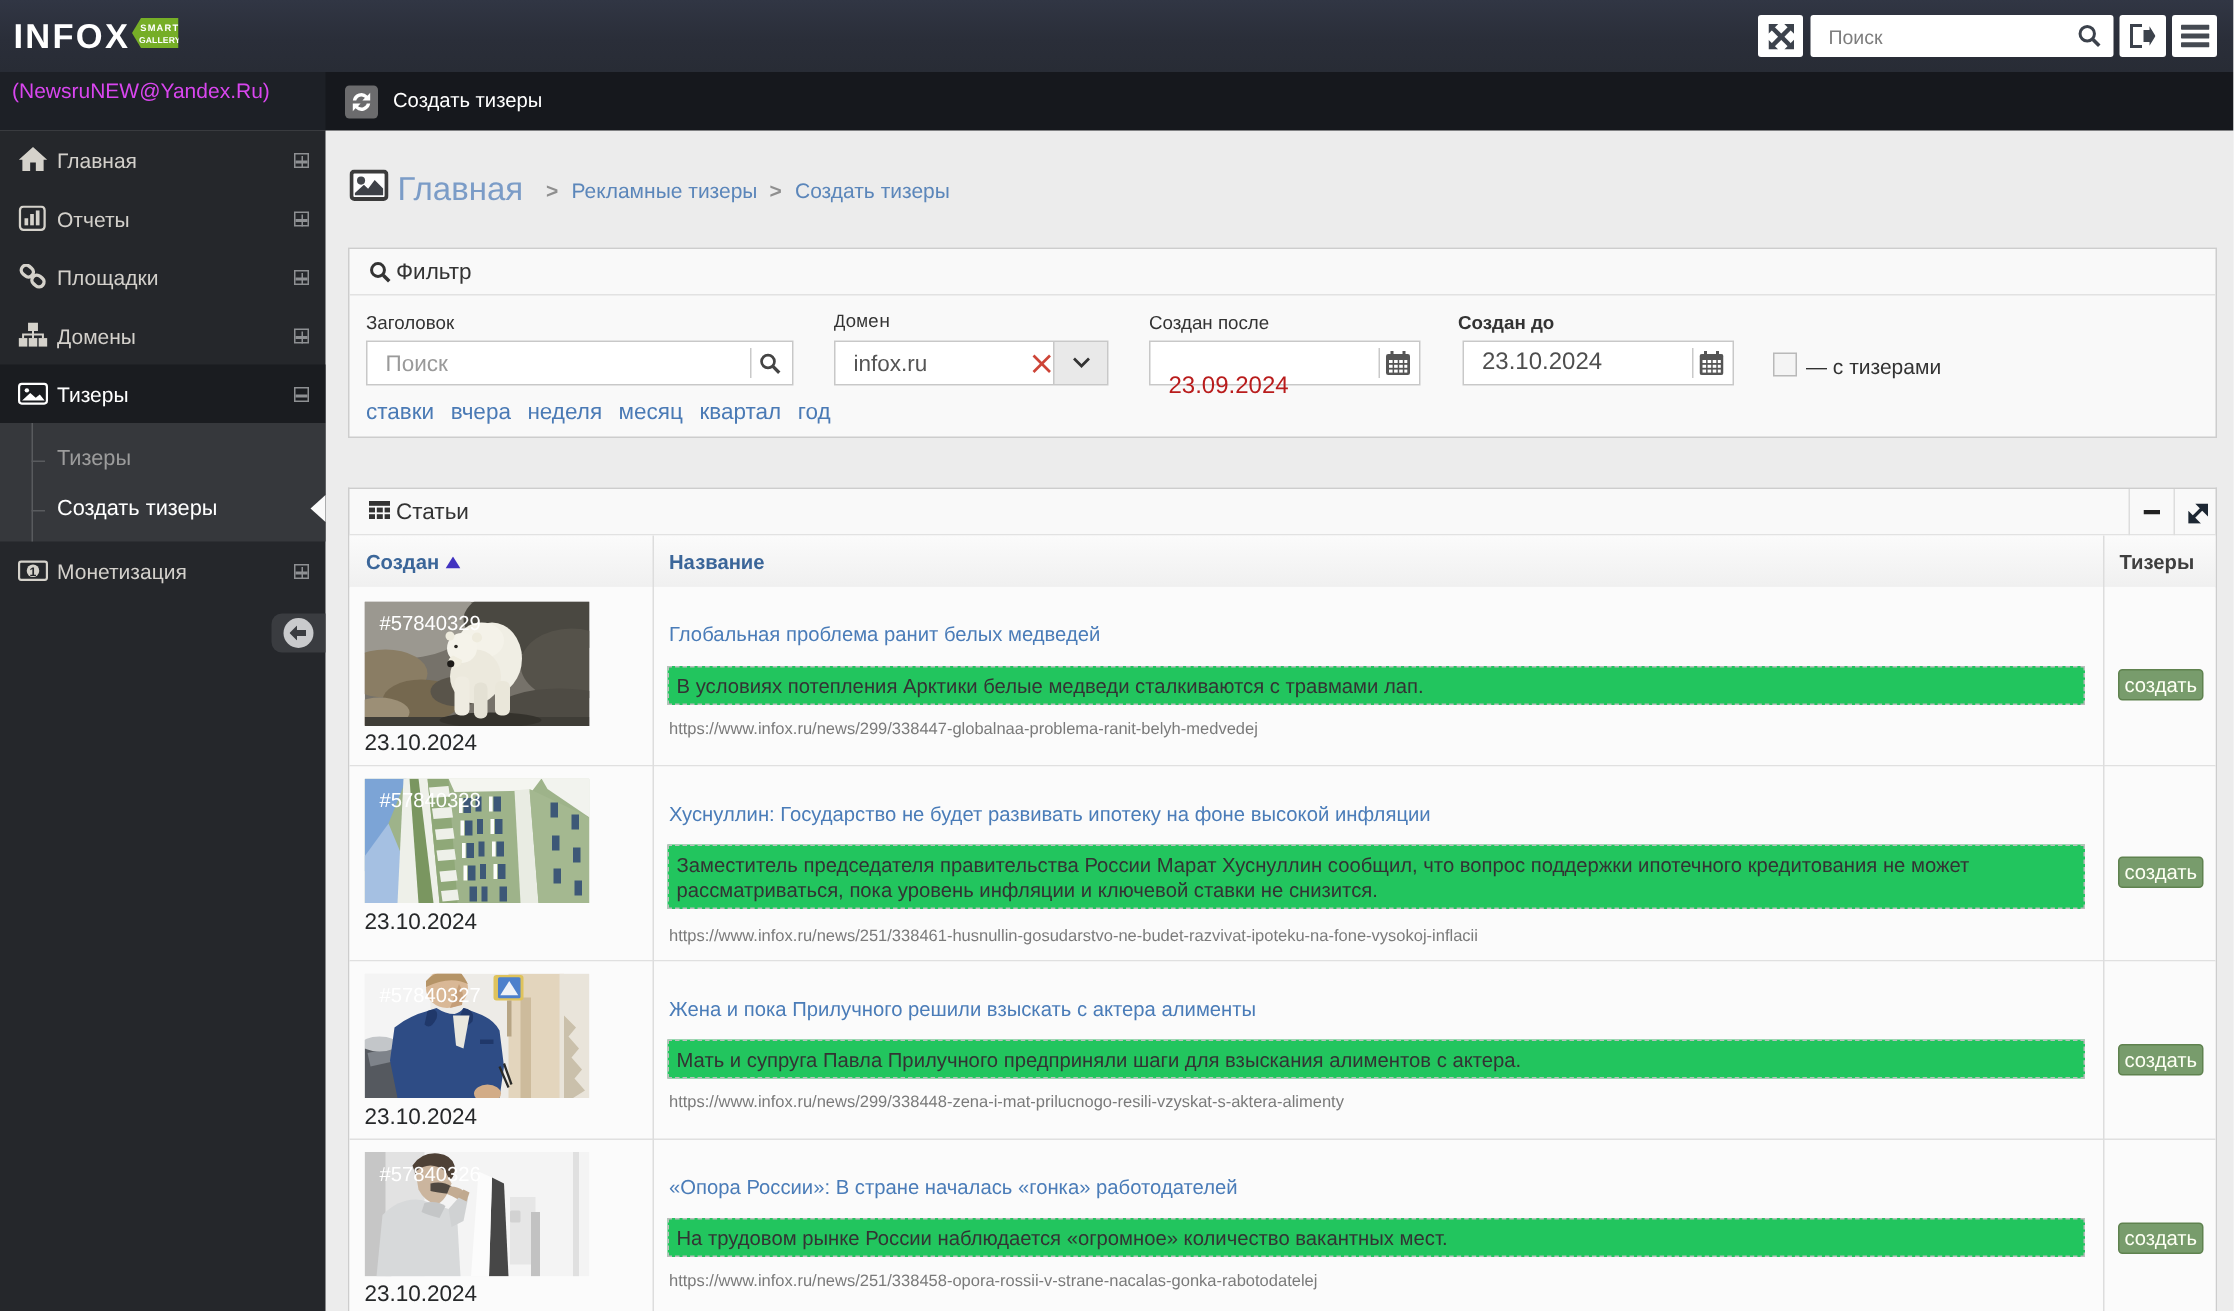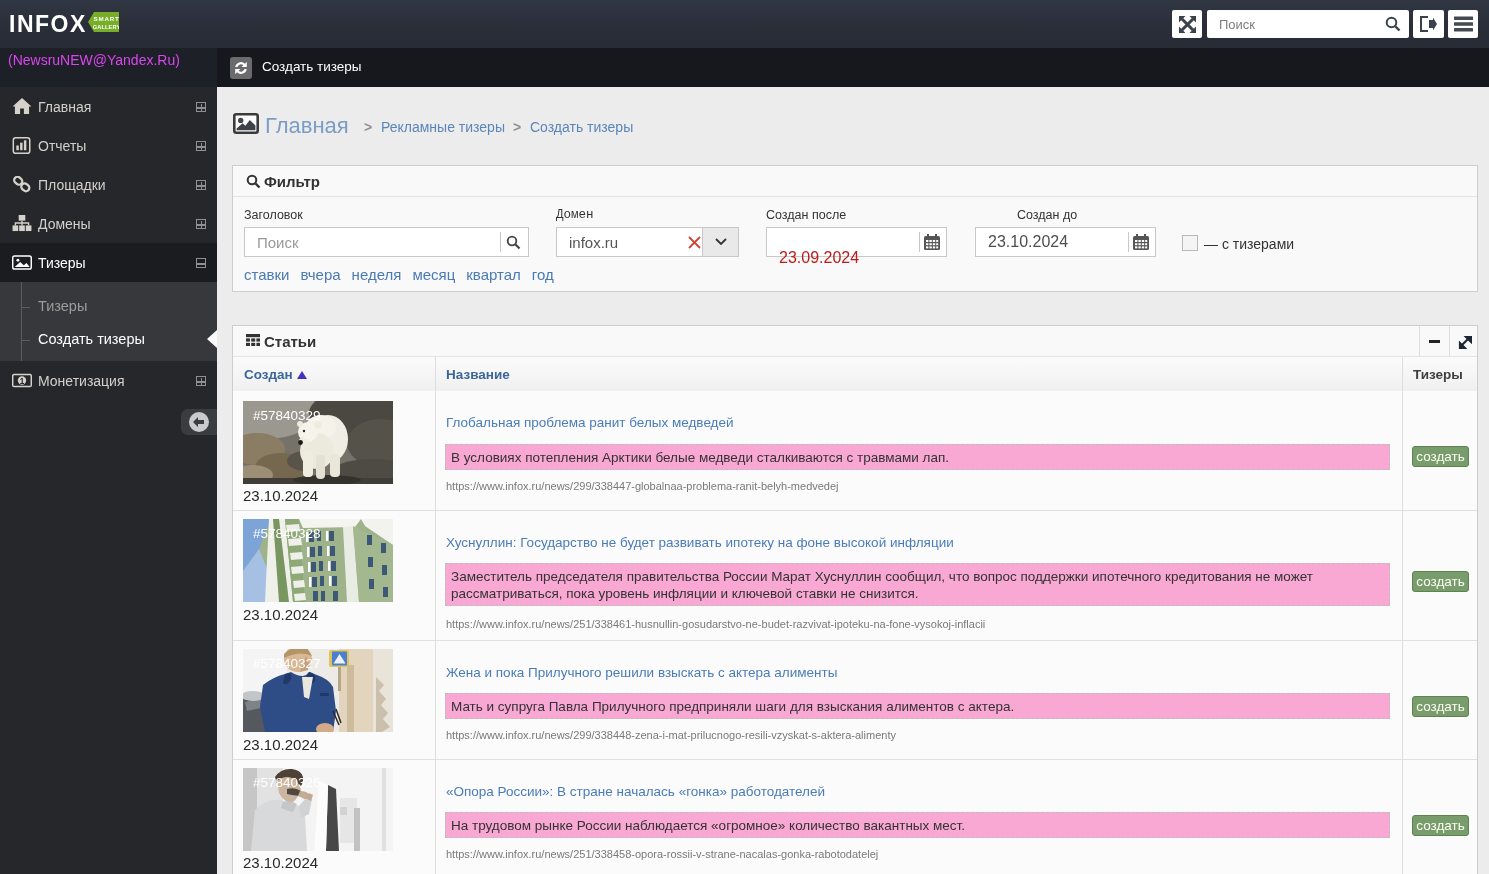--- a/index.html
+++ b/index.html
@@ -58,21 +58,21 @@
 
 #bc-icon { left:233px; top:113px; }
 #bc-main { left:265px; top:113px; font-size:22px; color:#7b9cc7; }
 .bc-sep { top:119px; font-size:14px; color:#8f8f8f; font-weight:bold; }
 .bc-crumb { top:119px; font-size:14px; color:#5b86ba; }
 
 .panel { position:absolute; left:232px; width:1246px; background:#f9f9f9;
   border:1px solid #cdcdcd; }
 #fpanel { top:165px; height:127px; }
 .phead { position:absolute; left:0; top:0; width:100%; height:31px;
-  border-bottom:1px solid #e2e2e2;font-weight:bold; }
+  border-bottom:1px solid #e2e2e2; }
 .phead .ptitle { position:absolute; left:31px; top:7px; font-size:15px; color:#333; }
 .phead svg.picon { position:absolute; left:13px; top:8px; }
 
 .flabel { position:absolute; top:42px; font-size:12.5px; color:#333; }
 .finput { position:absolute; top:61px; height:30px; background:#fff; border:1px solid #c8c8c8; }
 .fph { position:absolute; left:12px; top:6px; font-size:15px; color:#9a9a9a; }
 .fval { position:absolute; left:12px; top:6px; font-size:15px; color:#555; }
 .qlinks { position:absolute; left:11px; top:100px; font-size:15px; color:#4a7ab5; }
 .qlinks span { margin-right:11px; }
 
@@ -81,21 +81,21 @@
 #thead-row { position:absolute; left:0; top:31px; width:100%; height:35px;
   background:linear-gradient(180deg,#fbfbfb, #f0f0f0); border-bottom:1px solid #d8d8d8; }
 .colsep { position:absolute; top:31px; width:1px; background:#ddd; }
 .th { position:absolute; top:10px; font-size:13.5px; font-weight:bold; color:#3b6699; }
 .row { position:absolute; left:0; width:1244px; background:#fbfbfb; border-bottom:1px solid #e0e0e0; }
 .thumb { position:absolute; left:10px; top:8px; width:150px; height:83px; overflow:hidden; }
 .thumb .tag { position:absolute; left:10px; top:7px; color:#fff; font-size:13.5px; }
 .rdate { position:absolute; left:10px; font-size:15px; color:#26282a; }
 .rtitle { position:absolute; left:213px; top:24px; font-size:13.5px; color:#4a7cb8; }
 .rdesc { position:absolute; left:212px; width:945px; border:1px dashed #bdbdbd;
-  font-size:13.5px; line-height:17.5px; color:#333; padding:3.5px 0 0 5px; background:#f9a8d4; }
+  font-size:13.5px; line-height:17.5px; color:#333; padding:3.5px 0 0 5px; background:#22c55e; }
 .rurl { position:absolute; left:213px; font-size:11px; color:#7a7a7a; }
 .rbtn { position:absolute; left:1179px; width:57px; height:21px; background:#789c6c;
   border:1px solid #5f824f; border-radius:3px; color:#fdfff3; font-size:13.5px;
   text-align:center; line-height:19px; }
 </style>
 </head>
 <body>
 <div class="abs" id="topbar"></div>
 <div class="abs" id="logo">INFOX</div>
 <div class="abs" id="logobadge">
@@ -245,21 +245,21 @@
   <div class="phead">
       <svg class="picon" width="15" height="15" viewBox="0 0 15 15">
         <circle cx="6" cy="6" r="4.3" fill="none" stroke="#333" stroke-width="2"></circle>
         <line x1="9.5" y1="9.5" x2="13.5" y2="13.5" stroke="#333" stroke-width="2.4"></line>
       </svg>
       <span class="ptitle">Фильтр</span>
     </div>
   <span class="flabel" style="left:11px;">Заголовок</span>
   <span class="flabel" style="left:323px;font-family:Liberation Mono, monospace;">Домен</span>
   <span class="flabel" style="left:533px;">Создан после</span>
-  <span class="flabel" style="left:784px;">Создан до</span>
+  <span class="flabel" style="left:739px;font-weight:bold;">Создан до</span>
   <div class="finput" style="left:11px; width:285px;">
     <span class="fph">Поиск</span>
     <div style="position:absolute; right:27px; top:4px; width:1px; height:20px; background:#c9c9c9;"></div>
     <svg style="position:absolute; right:7px; top:7px;" width="15" height="15" viewBox="0 0 15 15">
         <circle cx="6" cy="6" r="4.3" fill="none" stroke="#444" stroke-width="1.8"></circle>
         <line x1="9.3" y1="9.3" x2="13.5" y2="13.5" stroke="#444" stroke-width="2.2"></line>
       </svg>
   </div>
   <div class="finput" style="left:323px; width:183px;">
     <span class="fval">infox.ru</span>

